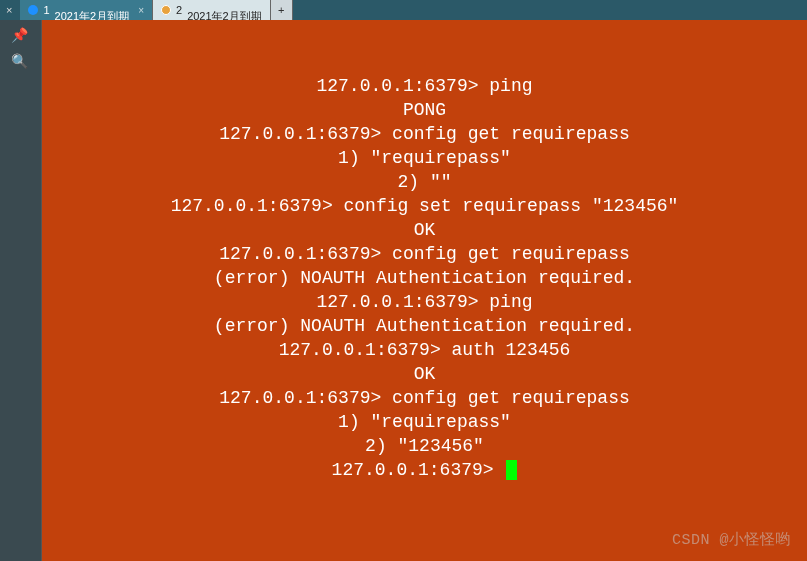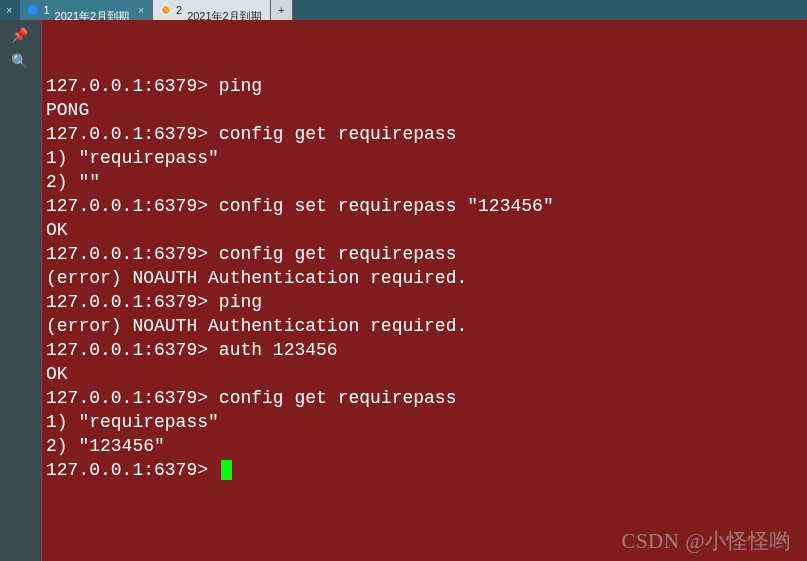--- a/index.html
+++ b/index.html
@@ -69,46 +69,47 @@
     gap: 8px;
     padding-top: 6px;
   }
   .side-icon {
     width: 18px; height: 18px;
     display: flex; align-items: center; justify-content: center;
     color: #b8c4c8; font-size: 14px;
   }
   .terminal {
     flex: 1;
-    background: #7f1d1d;
+    background: #c2410c;
     color: #fff;
     font-family: "Consolas", "Courier New", monospace;
     font-size: 18px;
     line-height: 24px;
     padding: 6px 4px;
     white-space: pre;
     overflow: hidden;
     position: relative;
+    text-align: center;
   }
   .prompt-line { }
   .cursor {
     display: inline-block;
     width: 11px;
     height: 20px;
     background: #00ff00;
     vertical-align: text-bottom;
     margin-left: 2px;
   }
   .watermark {
     position: absolute;
     right: 16px;
     bottom: 8px;
     color: rgba(200,200,200,0.55);
-    font-size: 21px;
-    font-family: Liberation Serif, serif;
+    font-size: 15px;
+    font-family: Liberation Mono, monospace;
     letter-spacing: 0.5px;
   }
 </style>
 </head>
 <body>
 
 <div class="titlebar">
   <span class="titlebar-x">×</span>
   <div class="tab active">
     <span class="dot blue"></span>

